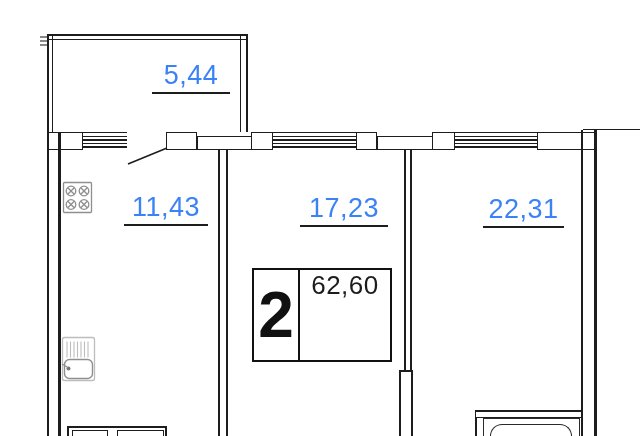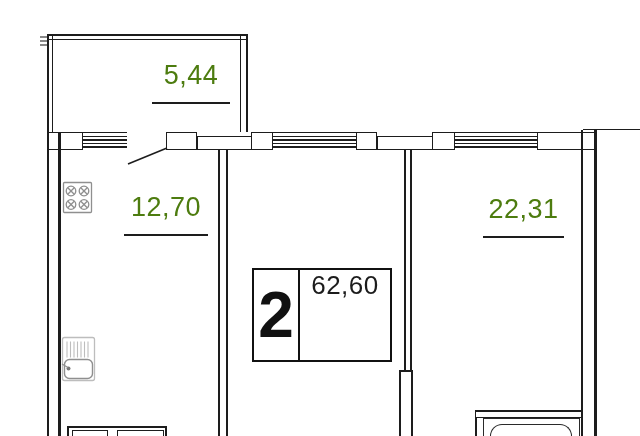--- a/index.html
+++ b/index.html
@@ -18,21 +18,21 @@
   
   .window{
     background:repeating-linear-gradient(180deg,#1d1d1d 0 1.5px,#ffffff 1.5px 3.6px);
   }
   .thinline-h{border-top:1.5px solid #1d1d1d;height:0;}
   .thinline-v{border-left:2px solid #1d1d1d;width:0;}
   .openbottom{border-bottom:none !important;}
   
   .area-label{
     font-size:27px;line-height:30px;text-align:center;letter-spacing:0.5px;
-    border-bottom:2px solid #1d1d1d;padding-bottom:12px;color:#4d7c0f;
+    border-bottom:2px solid #1d1d1d;padding-bottom:2px;color:#3b82f6;
   }
   
   .info-table{
     display:grid;grid-template-columns:46px 90px;grid-template-rows:30px 30px 30px;
     border:2.5px solid #111;background:#fff;
   }
   .info-table .roomcount{
     grid-row:1/4;grid-column:1;border-right:2px solid #111;
     display:flex;align-items:center;justify-content:center;
     font-size:64px;font-weight:700;color:#111;
@@ -120,21 +120,22 @@
         <line x1="84.5" y1="341.5" x2="84.5" y2="357.5"></line>
         <line x1="88" y1="341.5" x2="88" y2="357.5"></line>
       </g>
       <rect x="64.5" y="359.5" width="28" height="19" rx="5" stroke="#8f8f8f" stroke-width="1.4"></rect>
       <circle cx="68.5" cy="368.5" r="2" fill="#777" stroke="none"></circle>
       <line x1="62" y1="364" x2="68" y2="367.5" stroke="#8f8f8f" stroke-width="1.2"></line>
     </g>
   </svg>
 
   <div class="abs area-label" style="left:152px;top:60px;width:78px;">5,44</div>
-  <div class="abs area-label" style="left:124px;top:192px;width:84px;">12,70</div>
+  <div class="abs area-label" style="left:124px;top:192px;width:84px;">11,43</div>
+  <div class="abs area-label" style="left:300px;top:193px;width:88px;">17,23</div>
   <div class="abs area-label" style="left:483px;top:194px;width:81px;">22,31</div>
 
   <div class="abs info-table" style="left:252px;top:268px;">
     <div class="roomcount">2</div>
     <div class="val">62,60</div>
   </div>
 
 </div>
 
 </body></html>

